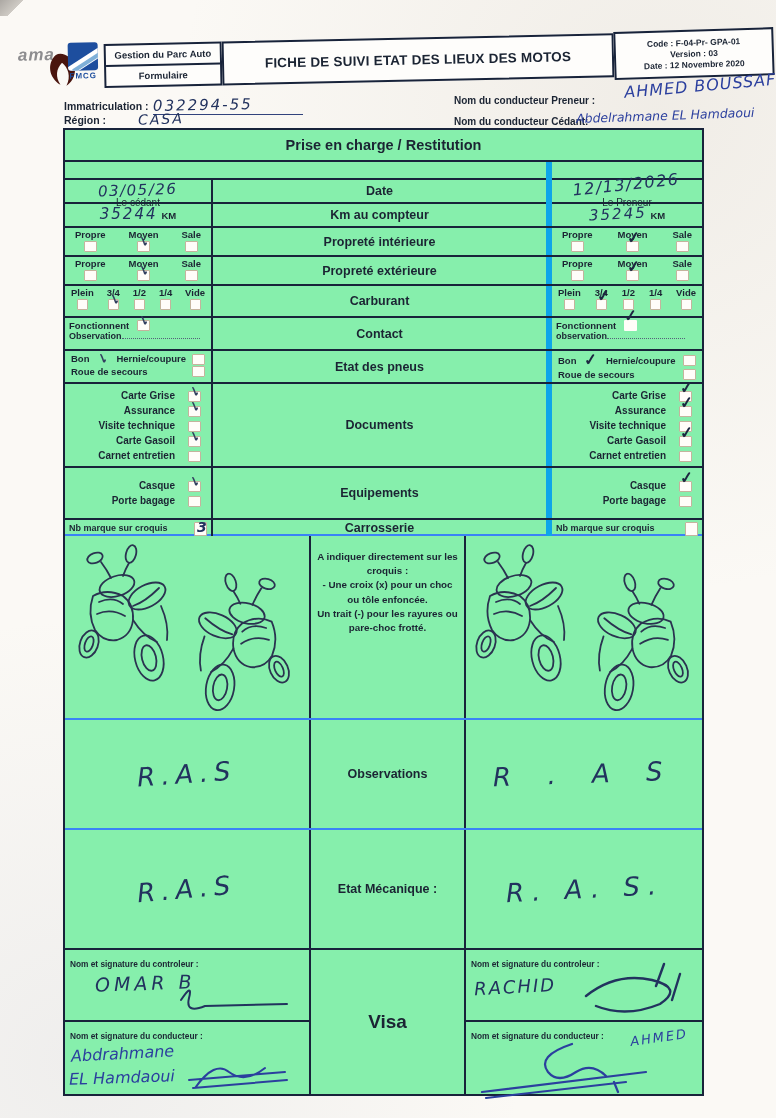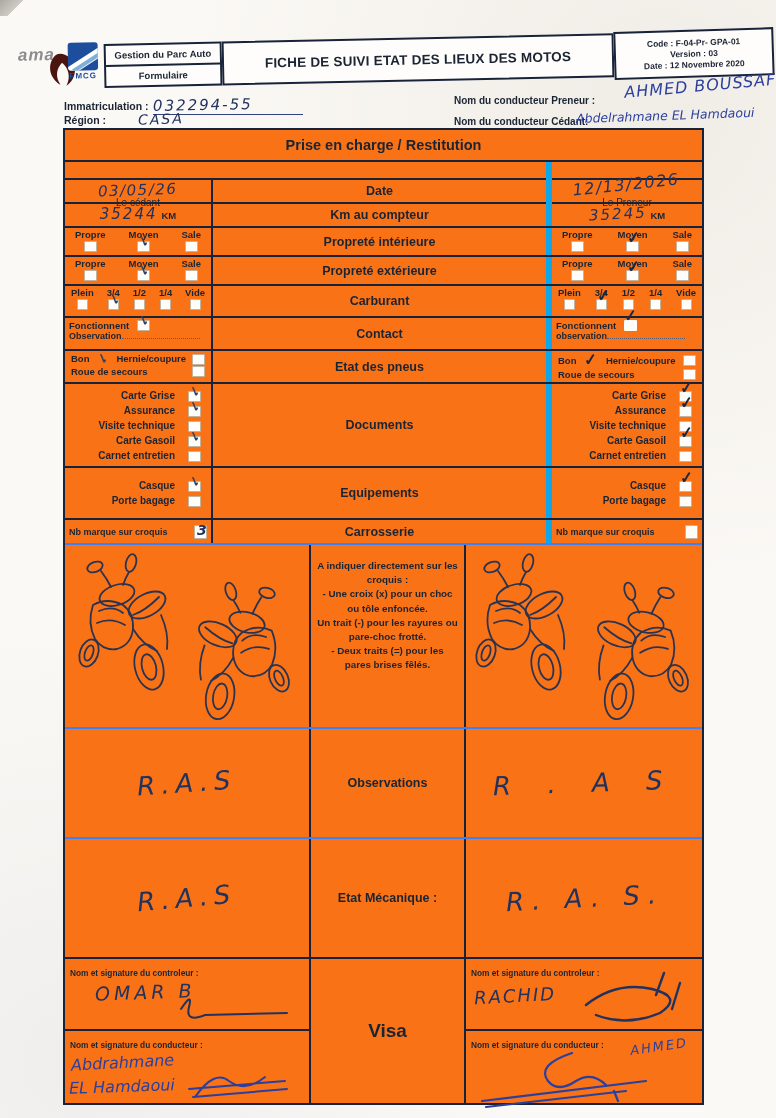--- a/index.html
+++ b/index.html
@@ -61,21 +61,21 @@
 
   .hw-immat { font-size:15px; letter-spacing:2px; transform:rotate(-1deg); display:inline-block; }
   .hw-region { font-size:14px; letter-spacing:2px; transform:rotate(-2deg); display:inline-block; }
   .hw-preneur { position:absolute; left:170px; top:-14px; font-size:16px; letter-spacing:1px;
     transform:rotate(-5deg); white-space:nowrap; }
   .hw-cedant { position:absolute; left:122px; top:-3px; font-size:12.5px;
     transform:rotate(-2deg); white-space:nowrap; }
 
   
   .sheet { position:absolute; top:128px; left:63px; width:641px; border:2.2px solid #18233a;
-    background:#f97316; }
+    background:#86efac; }
   .trow { display:grid; grid-template-columns:148px 339px 150px; border-top:2px solid #18233a; }
   .trow:first-child { border-top:none; }
   .cell { position:relative; padding:1px 4px; }
   .cl { border-right:2px solid #18233a; }
   .cm { border-right:6px solid #0ea5e9; display:flex; align-items:center; justify-content:center; }
   .mid-label { font-size:12.5px; font-weight:700; }
   .sec-title { grid-column:1 / 4; display:flex; align-items:center; justify-content:center;
     height:30px; }
   .sec-title span { font-size:14.5px; font-weight:700; }
 
@@ -508,21 +508,21 @@
             <i class="mark big">✓</i>
           </span>
         </div>
       <div class="doc-row">
           <span>Porte bagage</span>
           <span class="chk"></span>
         </div>
     </div>
   </div>
 
-  <div class="trow" style="height:25px;">
+  <div class="trow" style="height:16px;">
     <div class="cell cl carr-cell">
       <span>Nb marque sur croquis</span>
       <span class="chk" style="height:14px;">
           <span class="hand ink-dark hw-three" style="position:absolute; top:-4px; left:2px;">3</span>
         </span>
     </div>
     <div class="cell cm">
         <span class="mid-label">Carrosserie</span>
       </div>
     <div class="cell carr-cell">
@@ -573,21 +573,20 @@
           <ellipse cx="76" cy="114" rx="14" ry="23" transform="rotate(-14 76 114)"></ellipse>
           <ellipse cx="76" cy="114" rx="7" ry="13" transform="rotate(-14 76 114)"></ellipse>
         </g>
       </svg>
     </div>
     <div class="bm croq">
       <div class="instr">
         <div>A indiquer directement sur les croquis :</div>
         <div>- Une croix (x) pour un choc ou tôle enfoncée.</div>
         <div>Un trait (-) pour les rayures ou pare-choc frotté.</div>
-        <div>- Deux traits (=) pour les pares brises fêlés.</div>
       </div>
     </div>
     <div class="br croq">
       <svg class="scooter" style="left:4px; top:8px;" width="110" height="140" viewBox="0 0 110 140">
         <g stroke="#2a3350" fill="none" stroke-width="1.8" stroke-linecap="round">
           <ellipse cx="22" cy="14" rx="8" ry="5" transform="rotate(-20 22 14)"></ellipse>
           <path d="M28 18 Q34 26 38 34"></path>
           <ellipse cx="58" cy="10" rx="5" ry="9" transform="rotate(15 58 10)"></ellipse>
           <path d="M56 19 Q52 26 50 32"></path>
           <ellipse cx="44" cy="42" rx="18" ry="10" transform="rotate(-18 44 42)"></ellipse>

